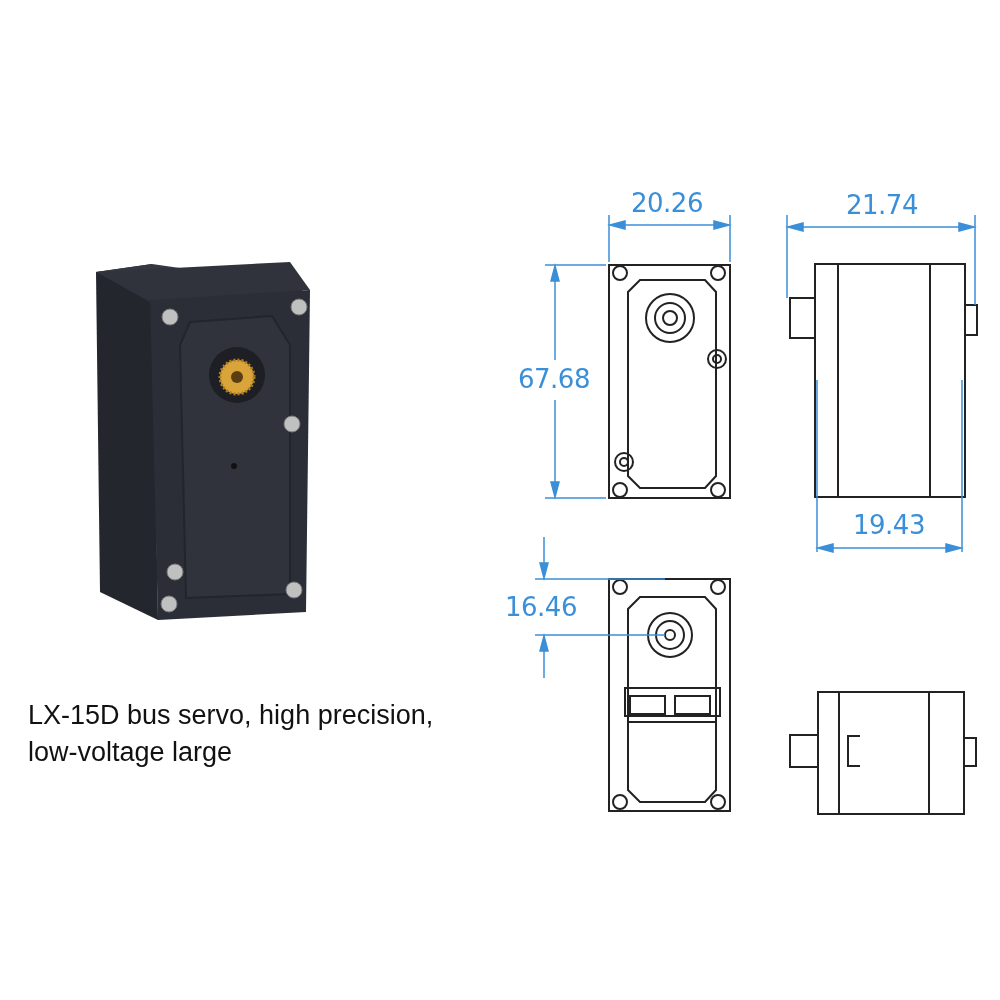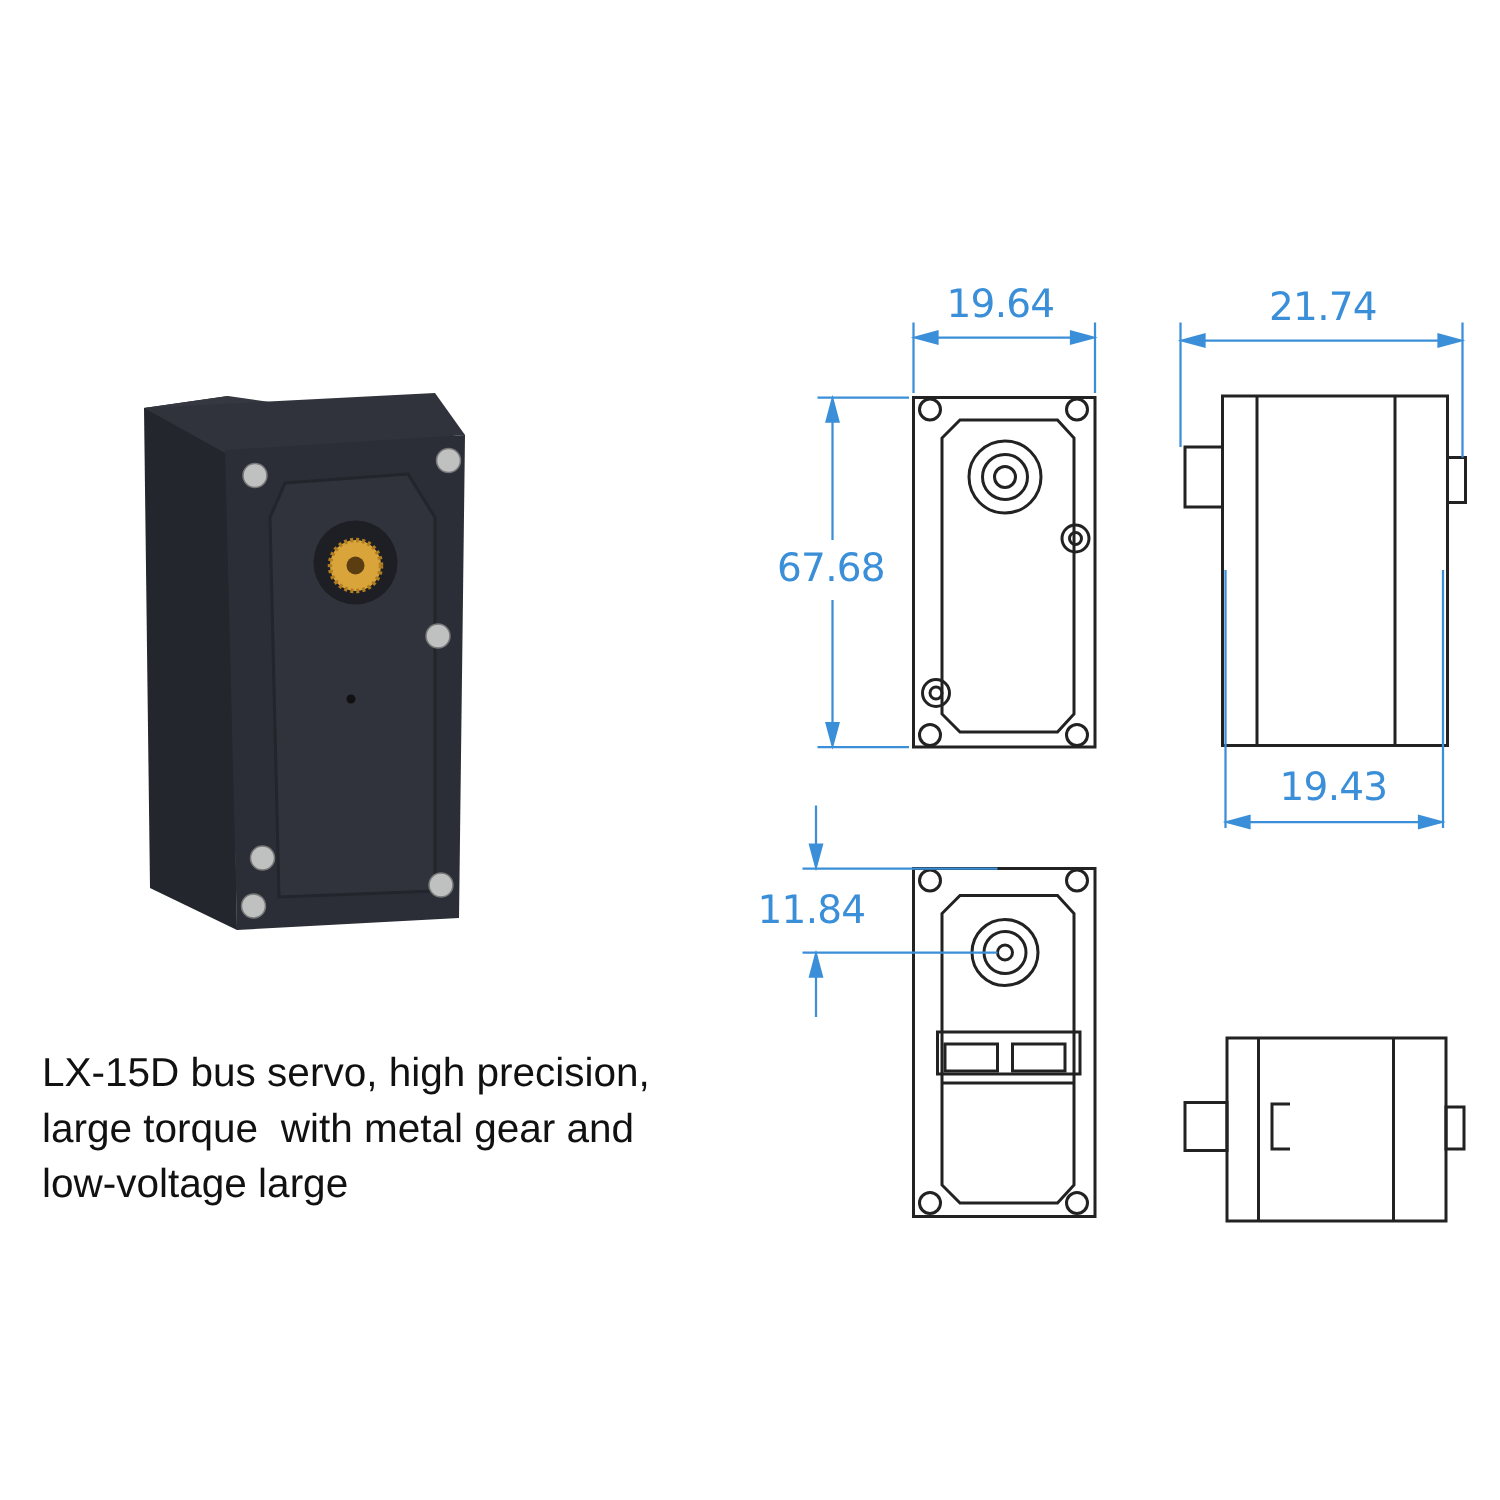--- a/index.html
+++ b/index.html
@@ -119,23 +119,22 @@
 
     <line x1="535" y1="579" x2="665" y2="579"></line>
     <line x1="535" y1="635" x2="665" y2="635"></line>
     <line x1="544" y1="537" x2="544" y2="577"></line>
     <line x1="544" y1="637" x2="544" y2="678"></line>
     <polygon points="544,578 540,563 548,563"></polygon>
     <polygon points="544,636 540,651 548,651"></polygon>
   </g>
 </svg>
 
-<div class="abs dim" style="left:631px;top:188px;">19.64</div>
+<div class="abs dim" style="left:631px;top:188px;">20.26</div>
 <div class="abs dim" style="left:518px;top:364px;">67.68</div>
 <div class="abs dim" style="left:846px;top:190px;">21.74</div>
 <div class="abs dim" style="left:853px;top:510px;">19.43</div>
-<div class="abs dim" style="left:505px;top:592px;">11.84</div>
+<div class="abs dim" style="left:505px;top:592px;">16.46</div>
 
 <div class="abs caption">
   <div>LX-15D bus servo, high precision,</div>
-  <div style="white-space:pre;">large torque  with metal gear and</div>
   <div>low-voltage large</div>
 </div>
 
 </body></html>

